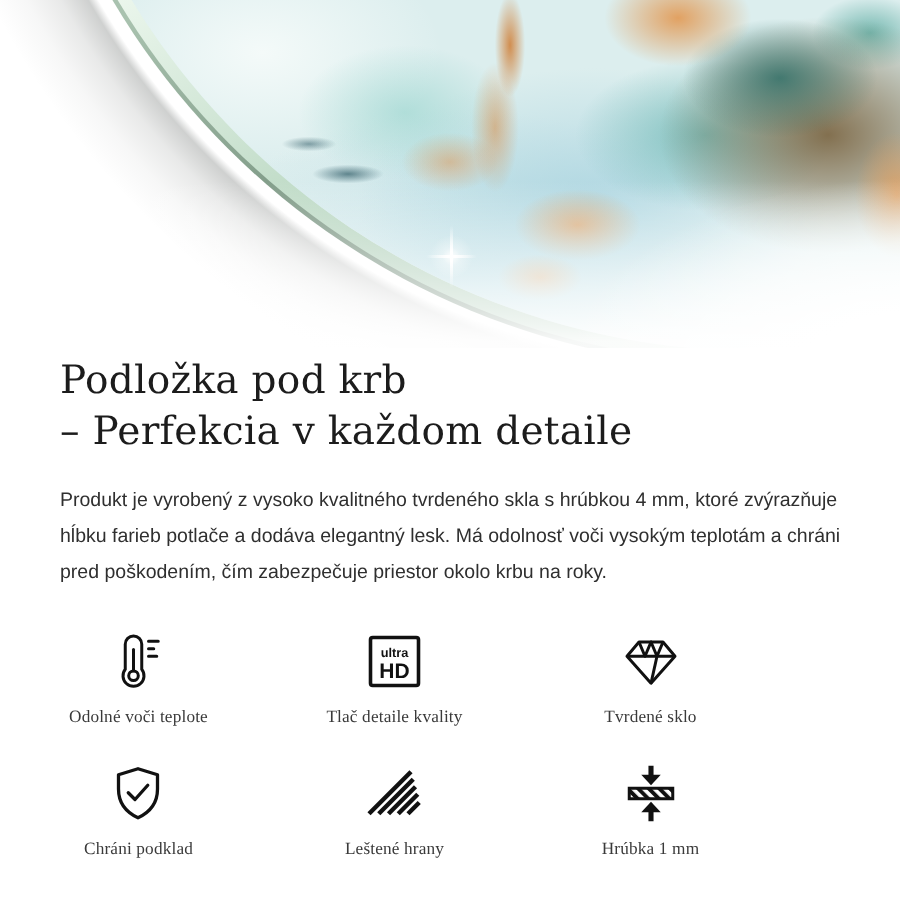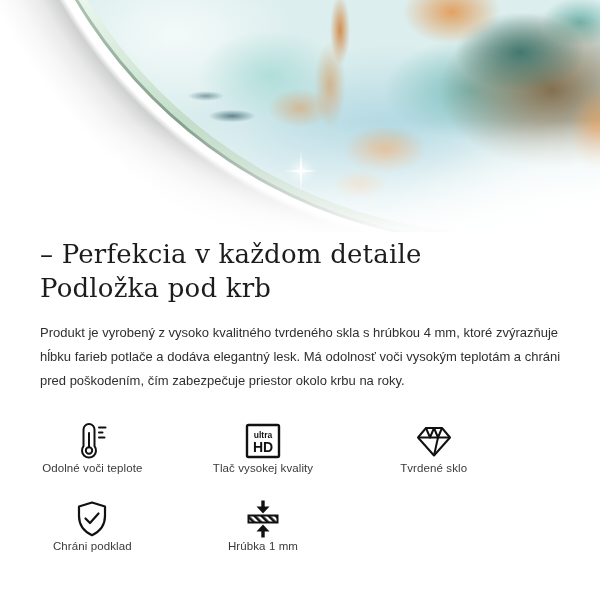--- a/index.html
+++ b/index.html
@@ -60,38 +60,38 @@
     font-weight: 400; font-size: 26px; line-height: 34px; color: #1c1c1c; letter-spacing: 0.2px; }
   .title span { display: block; }
   .description { margin: 16px 51px 0 40px; width: 525px; font-size: 13px; line-height: 24px;
     color: #2f2f2f; }
 
   
   .features { display: grid; grid-template-columns: repeat(3, 1fr); row-gap: 24px;
     width: 512px; margin: 27px 0 0 7px; }
   .feature { display: flex; flex-direction: column; align-items: center; }
   .feature .ico { height: 42px; display: flex; align-items: center; justify-content: center; }
-  .feature .lbl { font-size: 11.5px; color: #3a3a3a; letter-spacing: 0.1px; }
+  .feature .lbl { margin-top: 10px; font-size: 11.5px; color: #3a3a3a; letter-spacing: 0.1px; font-family: Liberation Serif, serif; }
   svg { display: block; }
 </style>
 </head>
 <body>
 
 <div class="hero">
   <div class="disc-shadow"></div>
   <div class="glass-rim"></div>
   <div class="glass-edge"></div>
   <div class="marble"></div>
   <div class="hero-fade"></div>
   <div class="sparkle"></div>
 </div>
 
 <h1 class="title">
+  <span>Podložka pod krb</span>
   <span>– Perfekcia v každom detaile</span>
-  <span>Podložka pod krb</span>
 </h1>
 
 <p class="description">Produkt je vyrobený z vysoko kvalitného tvrdeného skla s hrúbkou 4 mm, ktoré zvýrazňuje hĺbku farieb potlače a dodáva elegantný lesk. Má odolnosť voči vysokým teplotám a chráni pred poškodením, čím zabezpečuje priestor okolo krbu na roky.</p>
 
 <div class="features">
 
   <div class="feature">
     <span class="ico">
       <svg width="40" height="40" viewBox="0 0 40 40" fill="none" stroke="#111" stroke-width="2" stroke-linecap="round">
         <path d="M11.5,25.2 V8.5 A5.5,5.5 0 0 1 22.5,8.5 V25.2 A7,7 0 1 1 11.5,25.2 Z"></path>
@@ -104,21 +104,21 @@
   </div>
 
   <div class="feature">
     <span class="ico">
       <svg width="40" height="40" viewBox="0 0 40 40">
         <rect x="4" y="4" width="32" height="32" rx="1.5" fill="none" stroke="#111" stroke-width="2.4"></rect>
         <text x="20" y="17" text-anchor="middle" font-size="8.5" font-weight="bold" fill="#111" font-family="&quot;Liberation Sans&quot;, sans-serif">ultra</text>
         <text x="20" y="31" text-anchor="middle" font-size="14" font-weight="bold" fill="#111" font-family="&quot;Liberation Sans&quot;, sans-serif">HD</text>
       </svg>
     </span>
-    <span class="lbl">Tlač vysokej kvality</span>
+    <span class="lbl">Tlač detaile kvality</span>
   </div>
 
   <div class="feature">
     <span class="ico">
       <svg width="40" height="40" viewBox="0 0 40 40" fill="none" stroke="#111" stroke-width="2" stroke-linejoin="round">
         <path d="M12,7 H28 L36,16.5 L20,34.5 L4,16.5 Z"></path>
         <path d="M4,16.5 H36"></path>
         <path d="M12,7 L16,16.5 L20,7 L24,16.5 L28,7"></path>
         <path d="M24,16.5 L20,34.5"></path>
       </svg>
@@ -129,20 +129,32 @@
   <div class="feature">
     <span class="ico">
       <svg width="40" height="40" viewBox="0 0 40 40" fill="none" stroke="#111" stroke-width="2.2" stroke-linecap="round" stroke-linejoin="round">
         <path d="M20,3.5 L33,7.5 V17 C33,26.5 27.5,32.7 20,36.2 C12.5,32.7 7,26.5 7,17 V7.5 Z"></path>
         <polyline points="13.5,19.5 18,24 26.5,14.5"></polyline>
       </svg>
     </span>
     <span class="lbl">Chráni podklad</span>
   </div>
 
+  <div class="feature">
+    <span class="ico">
+      <svg width="40" height="40" viewBox="0 0 40 40" stroke="#111" stroke-width="3">
+        <line x1="3" y1="33.5" x2="31" y2="5.5"></line>
+        <line x1="9.5" y1="33.5" x2="32.5" y2="10.5"></line>
+        <line x1="16" y1="33.5" x2="34" y2="15.5"></line>
+        <line x1="22.5" y1="33.5" x2="35.5" y2="20.5"></line>
+        <line x1="29" y1="33.5" x2="36.5" y2="26"></line>
+      </svg>
+    </span>
+    <span class="lbl">Leštené hrany</span>
+  </div>
 
   <div class="feature">
     <span class="ico">
       <svg width="40" height="40" viewBox="0 0 40 40">
         <defs>
           <pattern id="hatch6" width="5" height="5" patternUnits="userSpaceOnUse" patternTransform="rotate(-45)">
             <rect width="2.6" height="5" fill="#111"></rect>
           </pattern>
         </defs>
         <line x1="20" y1="1.5" x2="20" y2="8" stroke="#111" stroke-width="3.4"></line>

